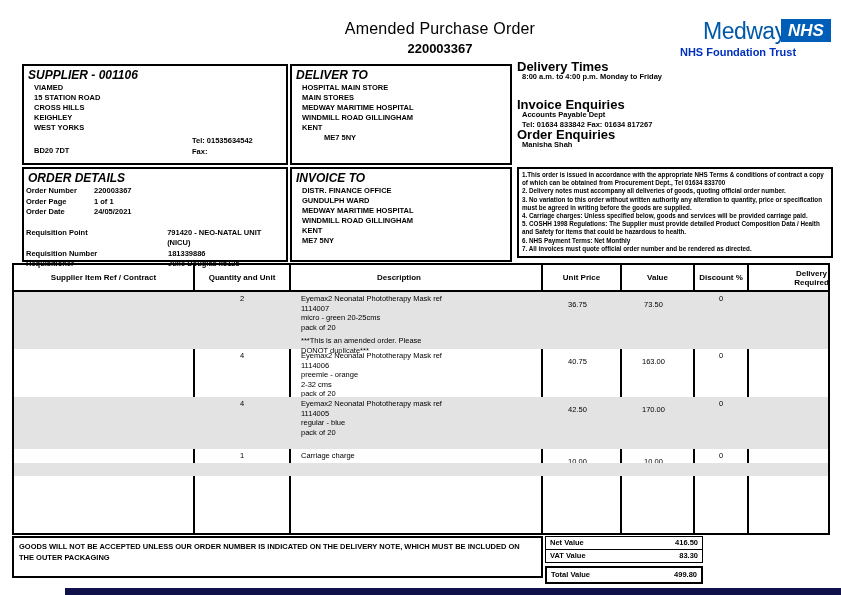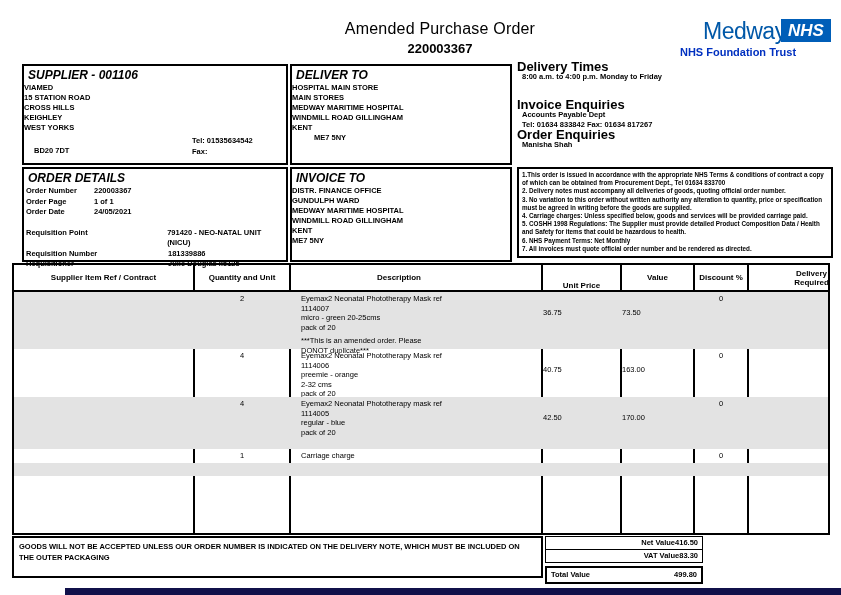--- a/index.html
+++ b/index.html
@@ -13,21 +13,21 @@
   .title-num{font-size:13px;font-weight:bold;margin-top:3px;}
   .logo-block{position:absolute;left:645px;top:16px;width:192px;}
   .medway-word{position:absolute;left:58px;top:2px;font-size:23px;color:#0058a8;letter-spacing:-0.5px;}
   .nhs-box{position:absolute;left:136px;top:3px;width:50px;height:23px;background:#005EB8;
     color:#fff;font-style:italic;font-weight:bold;font-size:17px;text-align:center;line-height:23px;}
   .trust-line{position:absolute;left:0px;top:30px;width:186px;text-align:center;
     color:#0030c0;font-size:11px;font-weight:bold;}
   
   .box{position:absolute;border:2px solid #000;background:#fff;}
   .box-title{font-size:12px;font-weight:bold;padding:2px 4px 1px 4px;font-style:italic;}
-  .addr{font-size:7.5px;font-weight:bold;line-height:10px;}
+  .addr{font-size:7.5px;font-weight:bold;line-height:10px;padding-left:10px;}
   .supplier-box{left:22px;top:64px;width:262px;height:97px;}
   .deliver-box{left:290px;top:64px;width:218px;height:97px;}
   .invoice-box{left:290px;top:167px;width:218px;height:91px;}
   .order-box{left:22px;top:167px;width:262px;height:91px;}
   .postcode{position:absolute;left:10px;bottom:8px;font-size:7.5px;font-weight:bold;}
   .telfax{position:absolute;left:168px;bottom:6px;font-size:7.5px;font-weight:bold;line-height:11px;}
   .od-row{display:flex;font-size:7.5px;font-weight:bold;line-height:10.5px;padding-left:2px;}
   .od-row .lbl1{width:68px;}
   .od-row .lbl2{width:142px;}
   .od-gap{height:10px;}
@@ -43,27 +43,27 @@
   .col-line{position:absolute;top:0;bottom:0;width:2px;background:#000;}
   .hdr-line{position:absolute;left:0;right:0;top:25px;height:2px;background:#000;}
   .hcell{position:absolute;top:0;height:25px;display:flex;align-items:center;justify-content:center;
     text-align:center;font-size:8px;font-weight:bold;line-height:9px;}
   .trow{position:absolute;left:0;right:0;}
   .shaded{background:#e3e3e3;}
   .cell{position:absolute;top:0;bottom:0;font-size:7.5px;line-height:9.5px;}
   .qty{text-align:center;padding-top:2px;}
   .desc{padding:2px 0 0 10px;}
   .desc .note-line{margin-top:4px;}
-  .money{text-align:left;padding:16px 8px 0 0;box-sizing:border-box;}
+  .money{text-align:center;padding:8px 8px 0 0;box-sizing:border-box;}
   .disc{text-align:center;padding-top:2px;}
   
   .note-box{left:12px;top:536px;width:531px;height:42px;padding:3px 5px;box-sizing:border-box;
     font-size:7.5px;font-weight:bold;line-height:11px;}
   .totals{position:absolute;left:545px;top:536px;width:158px;}
-  .tot-row{display:flex;justify-content:flex-end;border:1.5px solid #000;border-bottom:none;
+  .tot-row{display:flex;justify-content:space-between;border:1.5px solid #000;border-bottom:none;
     font-size:7.5px;font-weight:bold;padding:1px 4px;height:10px;line-height:10px;}
   .tot-row.last{border-bottom:1.5px solid #000;}
   .tot-grand{display:flex;justify-content:space-between;border:2px solid #000;margin-top:3px;
     font-size:7.5px;font-weight:bold;padding:2px 4px;height:10px;line-height:10px;}
   .bottom-bar{position:absolute;left:65px;top:588px;width:776px;height:7px;background:#10104a;}
 </style>
 </head>
 <body>
 
 <div class="page">
@@ -175,21 +175,21 @@
     <div class="col-line" style="left:275px;"></div>
     <div class="col-line" style="left:527px;"></div>
     <div class="col-line" style="left:606px;"></div>
     <div class="col-line" style="left:679px;"></div>
     <div class="col-line" style="left:733px;"></div>
     <div class="hdr-line"></div>
 
     <div class="hcell" style="left:0;width:179px;">Supplier Item Ref / Contract</div>
     <div class="hcell" style="left:181px;width:94px;text-align:right;">Quantity and Unit</div>
     <div class="hcell" style="left:277px;width:216px;">Description</div>
-    <div class="hcell" style="left:529px;width:77px;margin-top:8px;">Unit Price</div>
+    <div class="hcell" style="left:529px;width:77px;">Unit Price</div>
     <div class="hcell" style="left:608px;width:71px;">Value</div>
     <div class="hcell" style="left:681px;width:52px;padding:0 4px;box-sizing:border-box;">Discount %</div>
     <div class="hcell" style="left:747px;width:101px;padding:0 24px;box-sizing:border-box;">Delivery Required</div>
 
     <div class="trow shaded" style="top:27px;height:57px;">
       <div class="cell qty" style="left:181px;width:94px;">2</div>
       <div class="cell desc" style="left:277px;width:250px;box-sizing:border-box;">
         <div>Eyemax2 Neonatal Phototherapy Mask ref</div>
         <div>1114007</div>
         <div>micro - green 20-25cms</div>

